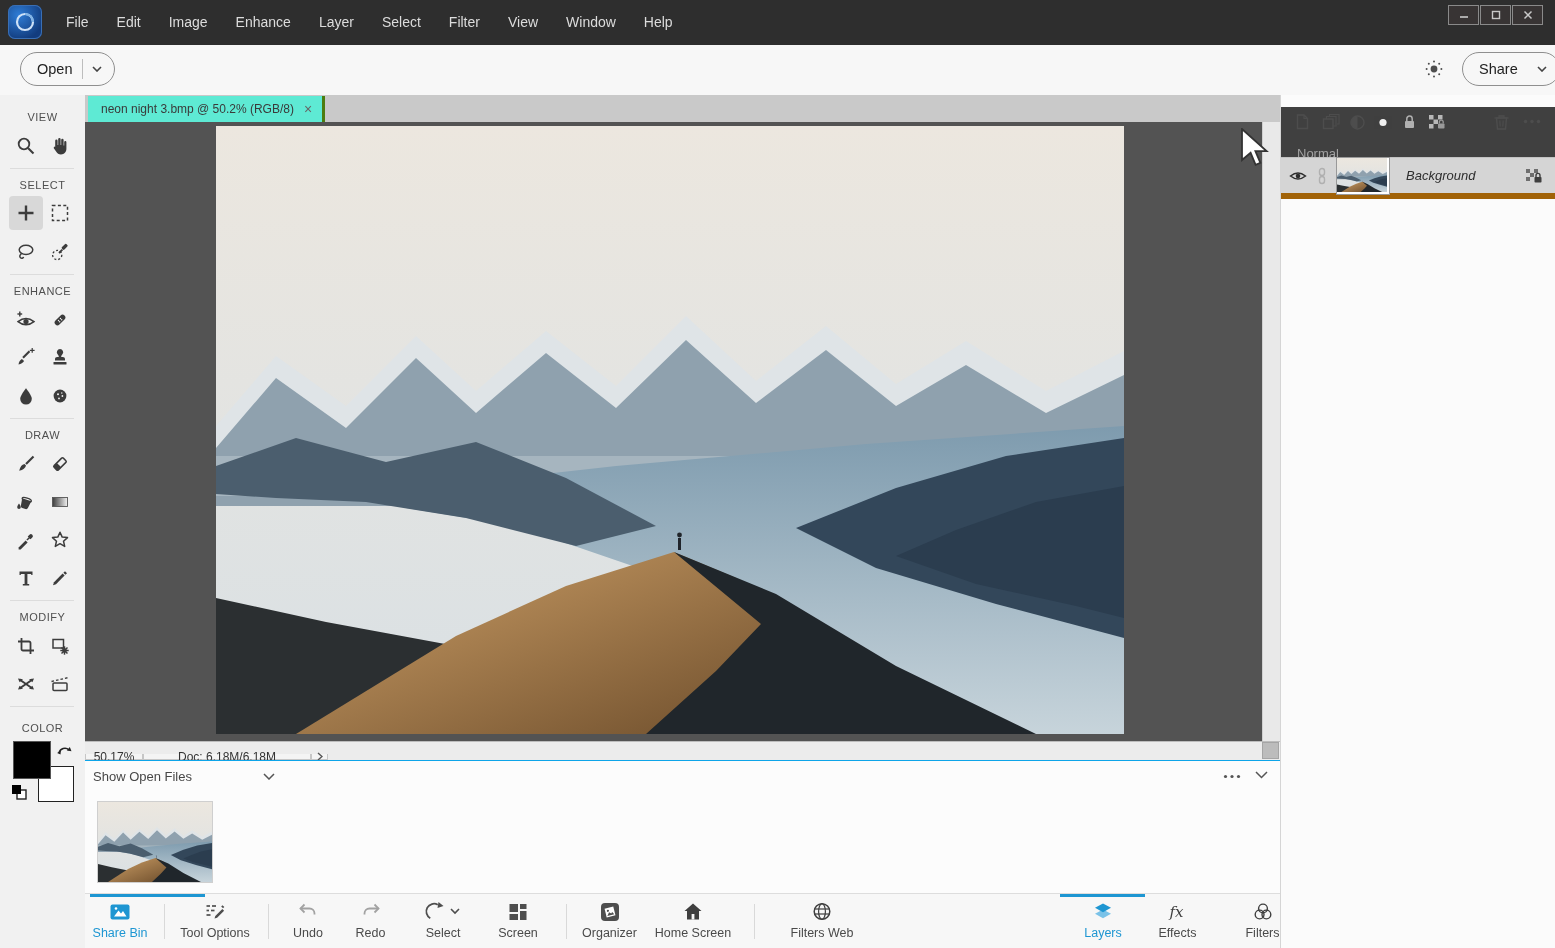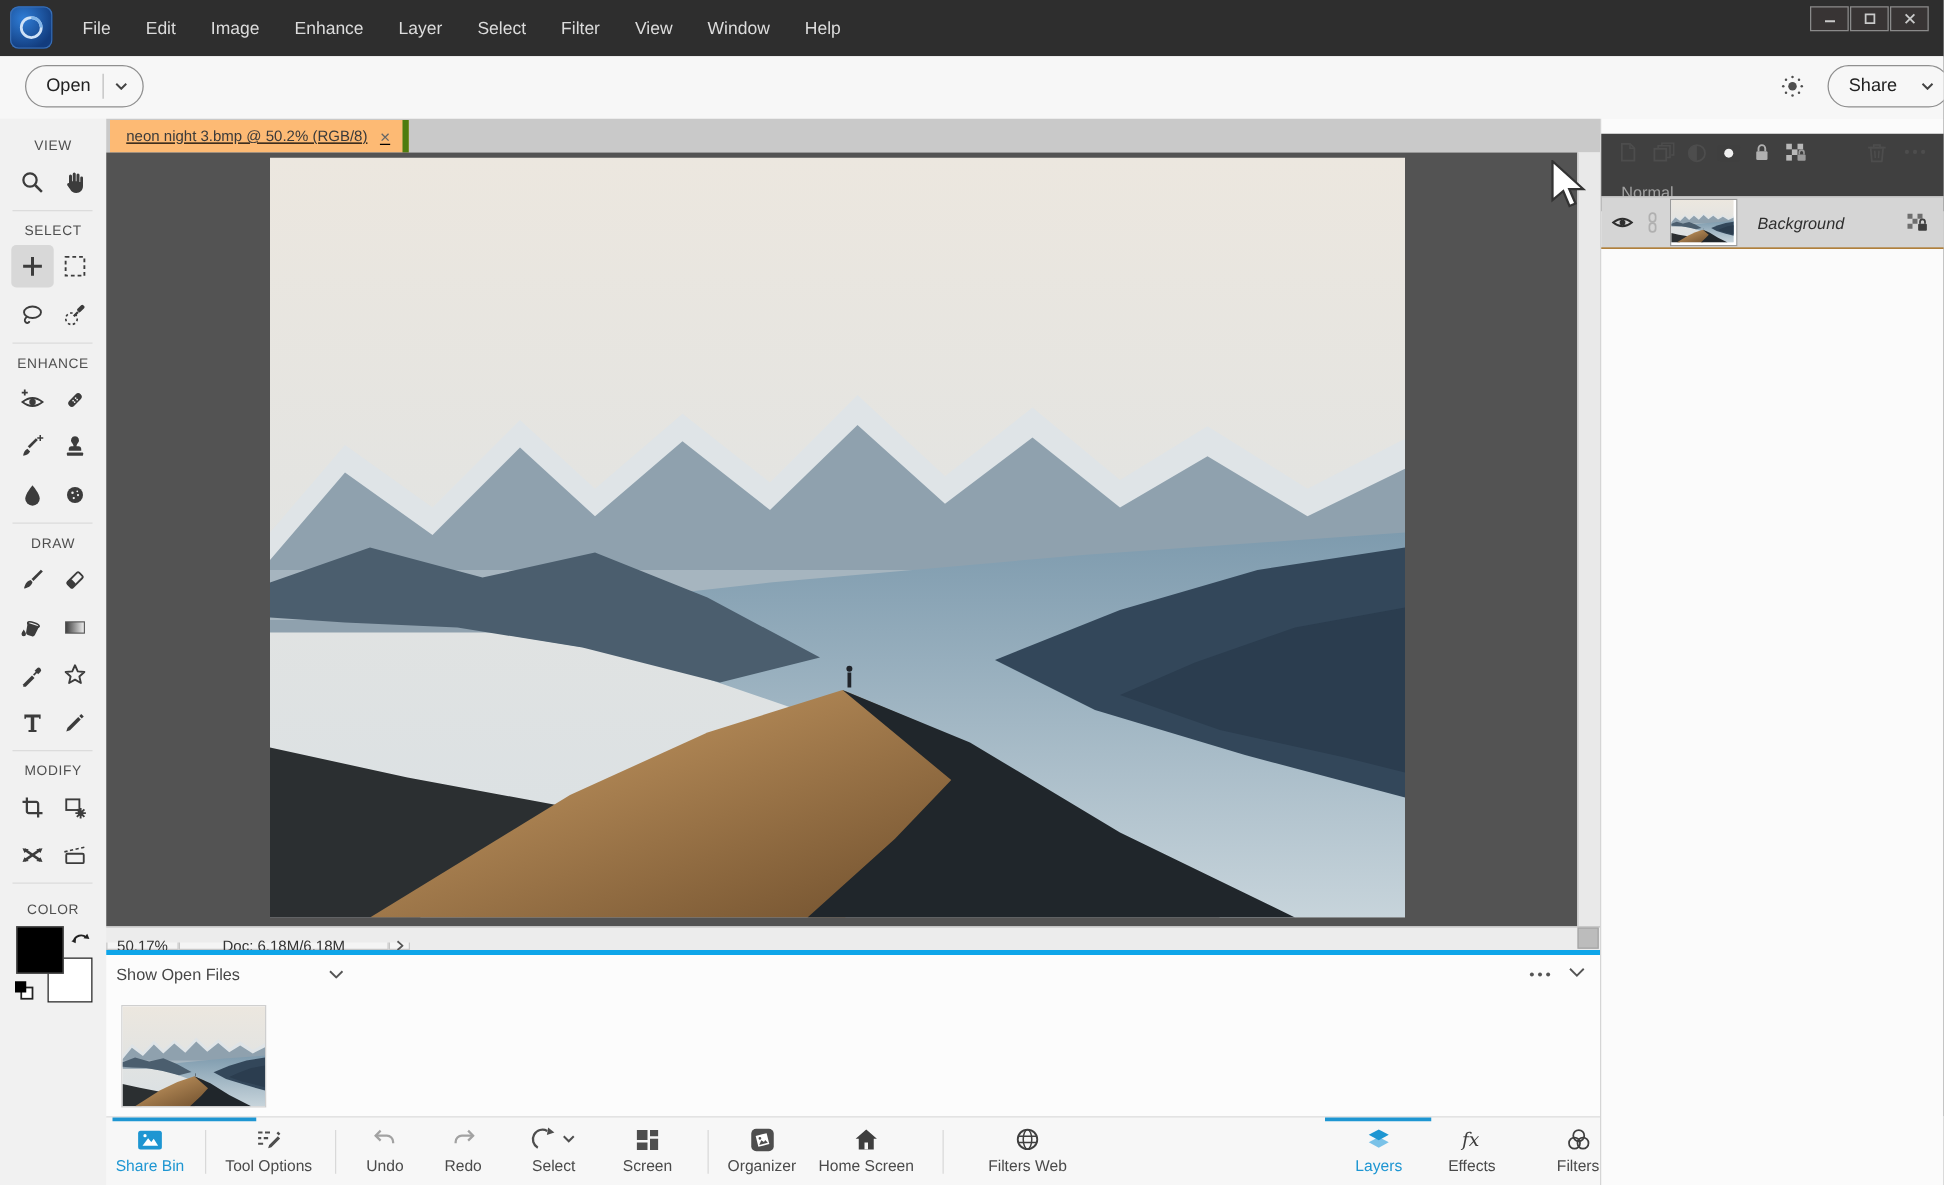--- a/index.html
+++ b/index.html
@@ -40,37 +40,37 @@
   .sect-title{position:absolute;left:0;width:85px;text-align:center;font-size:11px;
               letter-spacing:.5px;color:#4f4f4f;}
   .tdiv{position:absolute;left:10px;width:64px;height:1px;background:#dcdcdc;}
   .tool{position:absolute;width:34px;height:34px;display:flex;align-items:center;
         justify-content:center;border-radius:4px;}
   .tool.selected{background:#d8d8d8;}
   .c1{left:9px;} .c2{left:43px;}
 
   
   .tabstrip{position:absolute;left:85px;top:95px;width:1195px;height:27px;background:#c9c9c9;}
-  .doc-tab{position:absolute;left:3px;top:1px;height:26px;background:#fdba74;
-           display:flex;align-items:center;padding:0 10px 0 13px;border-right:5px solid #4d7c0f;text-decoration:underline;}
+  .doc-tab{position:absolute;left:3px;top:1px;height:26px;background:#5eead4;
+           display:flex;align-items:center;padding:0 10px 0 13px;border-right:3px solid #4d7c0f;}
   .doc-tab .t{font-size:12px;color:#3a3a3a;margin-right:10px;}
   .doc-tab .x{font-size:14px;color:#666;line-height:14px;}
   .canvas{position:absolute;left:85px;top:122px;width:1177px;height:619px;background:#535353;}
   .vscroll{position:absolute;left:1262px;top:122px;width:18px;height:619px;background:#e9e9e9;
            border-left:1px solid #d0d0d0;box-sizing:border-box;}
   .statusbar{position:absolute;left:85px;top:741px;width:1195px;height:19px;background:#ececec;
              border-top:1px solid #bdbdbd;box-sizing:border-box;display:flex;align-items:stretch;}
   .sbox{background:#f4f4f4;border:1px solid #c6c6c6;border-top:none;font-size:12px;color:#333;
         display:flex;align-items:center;justify-content:center;box-sizing:border-box;margin-top:12px;}
   .scorner{position:absolute;left:1262px;top:742px;width:17px;height:17px;background:#bcbcbc;
            border:1px solid #a5a5a5;box-sizing:border-box;}
 
   
   .photobin{position:absolute;left:85px;top:760px;width:1195px;height:133px;background:#fcfcfc;
-            border-top:4px solid #0ea5e9;box-sizing:border-box;}
+            border-top:1px solid #0ea5e9;box-sizing:border-box;}
   .bin-head{position:absolute;left:0;top:2px;width:1195px;height:28px;}
   .bin-label{position:absolute;left:8px;top:6px;font-size:13px;color:#474747;}
   .bin-thumb{position:absolute;left:12px;top:40px;width:116px;height:82px;background:#fff;
              border:1px solid #cfcfcf;box-sizing:border-box;}
 
   
   .taskbar{position:absolute;left:85px;top:893px;width:1470px;height:55px;background:#f7f7f7;
            border-top:1px solid #ddd;box-sizing:border-box;}
   .titem{position:absolute;top:0;height:54px;display:flex;flex-direction:column;
          align-items:center;justify-content:flex-start;}
@@ -83,21 +83,21 @@
   
   .rightpanel{position:absolute;left:1280px;top:95px;width:275px;height:853px;background:#fbfbfb;
               border-left:1px solid #d5d5d5;box-sizing:border-box;}
   .rp-head{position:absolute;left:0;top:12px;width:275px;height:62px;background:#404040;}
   .rp-icons{position:absolute;left:0;top:4px;width:275px;height:24px;}
   .rp-blend{position:absolute;left:0;top:33px;width:275px;height:26px;display:flex;align-items:center;}
   .blendtxt{font-size:13px;color:#a2a2a2;margin-left:16px;}
   .opctxt{font-size:12.5px;color:#a8a8a8;}
   .opcval{font-size:13px;color:#8a8a8a;}
   .layer-row{position:absolute;left:0;top:62px;width:275px;height:42px;background:#d5d5d5;
-             border-top:1px solid #c2c2c2;border-bottom:1px solid #a16207;box-sizing:border-box;
+             border-top:1px solid #c2c2c2;border-bottom:6px solid #a16207;box-sizing:border-box;
              display:flex;align-items:center;}
   .layer-name{font-style:italic;font-size:13px;color:#2e2e2e;}
   .lthumb{width:52px;height:36px;border:1px solid #999;background:#fff;margin:0 0 0 8px;}
 
   .cursor{position:absolute;left:1240px;top:128px;pointer-events:none;}
   svg{display:block;}
 </style>
 </head>
 <body>
 

